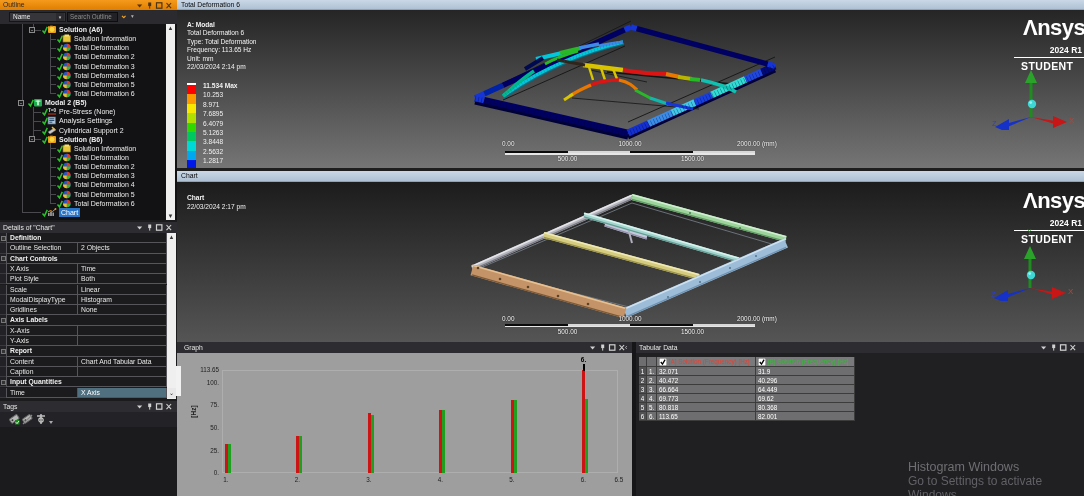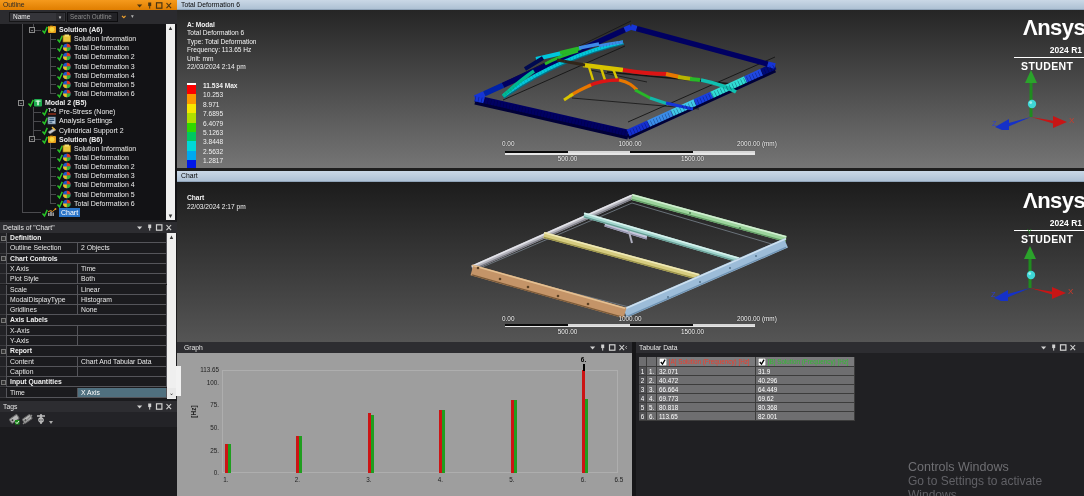--- a/index.html
+++ b/index.html
@@ -595,16 +595,16 @@
       <div style="position:absolute;left:120px;top:37px;width:99px;height:9px;background:#6e6e70;border-right:1px solid #3c3c3c;border-bottom:1px solid #3c3c3c;color:#fff;font-size:6.3px;line-height:9px;padding-left:2px;white-space:nowrap;overflow:hidden;">69.62</div>
       <div style="position:absolute;left:3px;top:46px;width:8px;height:9px;background:#515154;border-right:1px solid #3c3c3c;border-bottom:1px solid #3c3c3c;color:#fff;font-size:6.3px;line-height:9px;text-align:center;white-space:nowrap;overflow:hidden;">5</div>
       <div style="position:absolute;left:11px;top:46px;width:10px;height:9px;background:#6e6e70;border-right:1px solid #3c3c3c;border-bottom:1px solid #3c3c3c;color:#fff;font-size:6.3px;line-height:9px;padding-left:2px;white-space:nowrap;overflow:hidden;">5.</div>
       <div style="position:absolute;left:21px;top:46px;width:99px;height:9px;background:#6e6e70;border-right:1px solid #3c3c3c;border-bottom:1px solid #3c3c3c;color:#fff;font-size:6.3px;line-height:9px;padding-left:2px;white-space:nowrap;overflow:hidden;">80.818</div>
       <div style="position:absolute;left:120px;top:46px;width:99px;height:9px;background:#6e6e70;border-right:1px solid #3c3c3c;border-bottom:1px solid #3c3c3c;color:#fff;font-size:6.3px;line-height:9px;padding-left:2px;white-space:nowrap;overflow:hidden;">80.368</div>
       <div style="position:absolute;left:3px;top:55px;width:8px;height:9px;background:#515154;border-right:1px solid #3c3c3c;border-bottom:1px solid #3c3c3c;color:#fff;font-size:6.3px;line-height:9px;text-align:center;white-space:nowrap;overflow:hidden;">6</div>
       <div style="position:absolute;left:11px;top:55px;width:10px;height:9px;background:#6e6e70;border-right:1px solid #3c3c3c;border-bottom:1px solid #3c3c3c;color:#fff;font-size:6.3px;line-height:9px;padding-left:2px;white-space:nowrap;overflow:hidden;">6.</div>
       <div style="position:absolute;left:21px;top:55px;width:99px;height:9px;background:#6e6e70;border-right:1px solid #3c3c3c;border-bottom:1px solid #3c3c3c;color:#fff;font-size:6.3px;line-height:9px;padding-left:2px;white-space:nowrap;overflow:hidden;">113.65</div>
       <div style="position:absolute;left:120px;top:55px;width:99px;height:9px;background:#6e6e70;border-right:1px solid #3c3c3c;border-bottom:1px solid #3c3c3c;color:#fff;font-size:6.3px;line-height:9px;padding-left:2px;white-space:nowrap;overflow:hidden;">82.001</div>
     </div>
-  <div class="abs" style="left:272px;top:118px;color:#6f6f73;font-size:12.5px;">Controls Windows</div>
+  <div class="abs" style="left:272px;top:118px;color:#6f6f73;font-size:12.5px;">Histogram Windows</div>
   <div class="abs" style="left:272px;top:132px;color:#616166;font-size:12px;">Go to Settings to activate Windows.</div>
 </div>
 <div class="abs" style="left:625px;top:344px;color:#c8c8c8;font-size:7px;">‹</div>
 
 </body></html>

